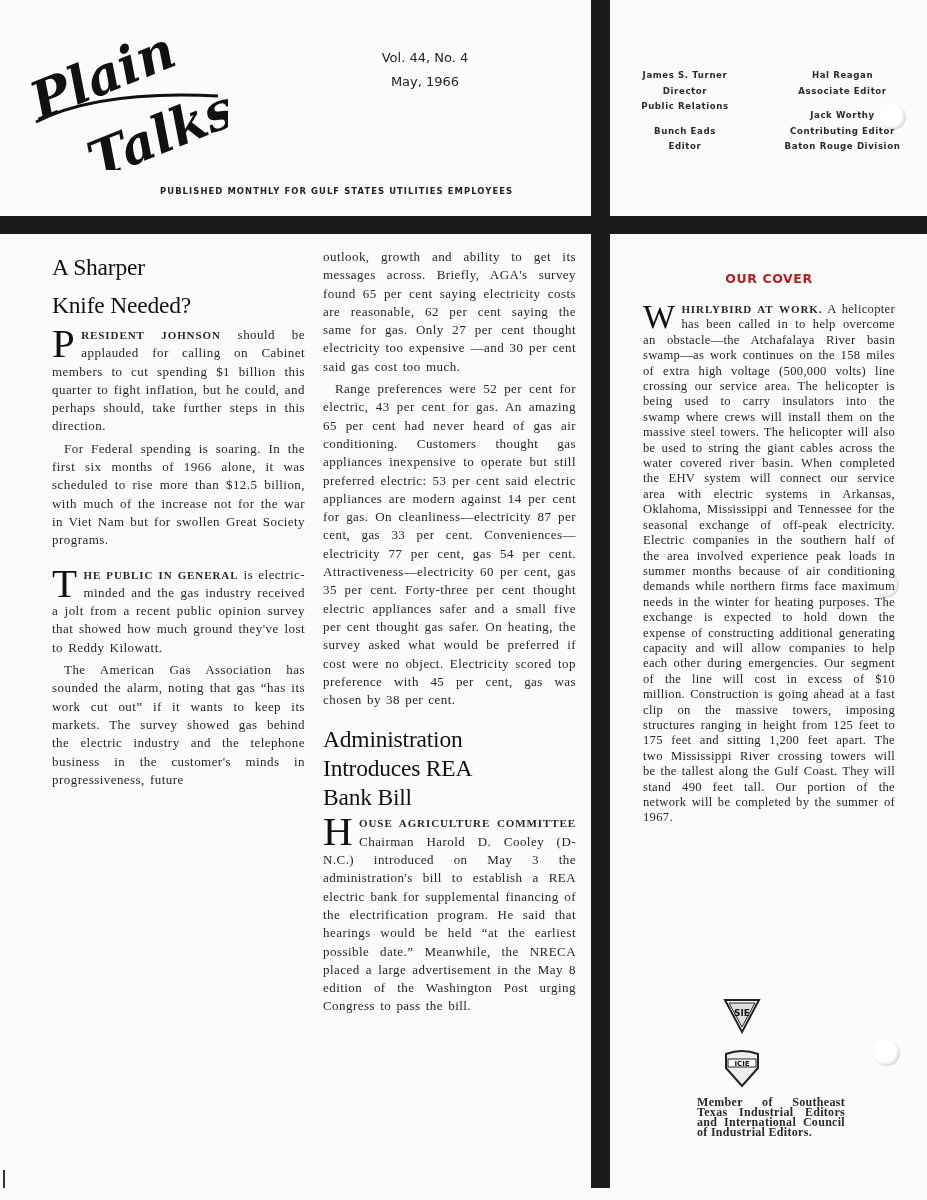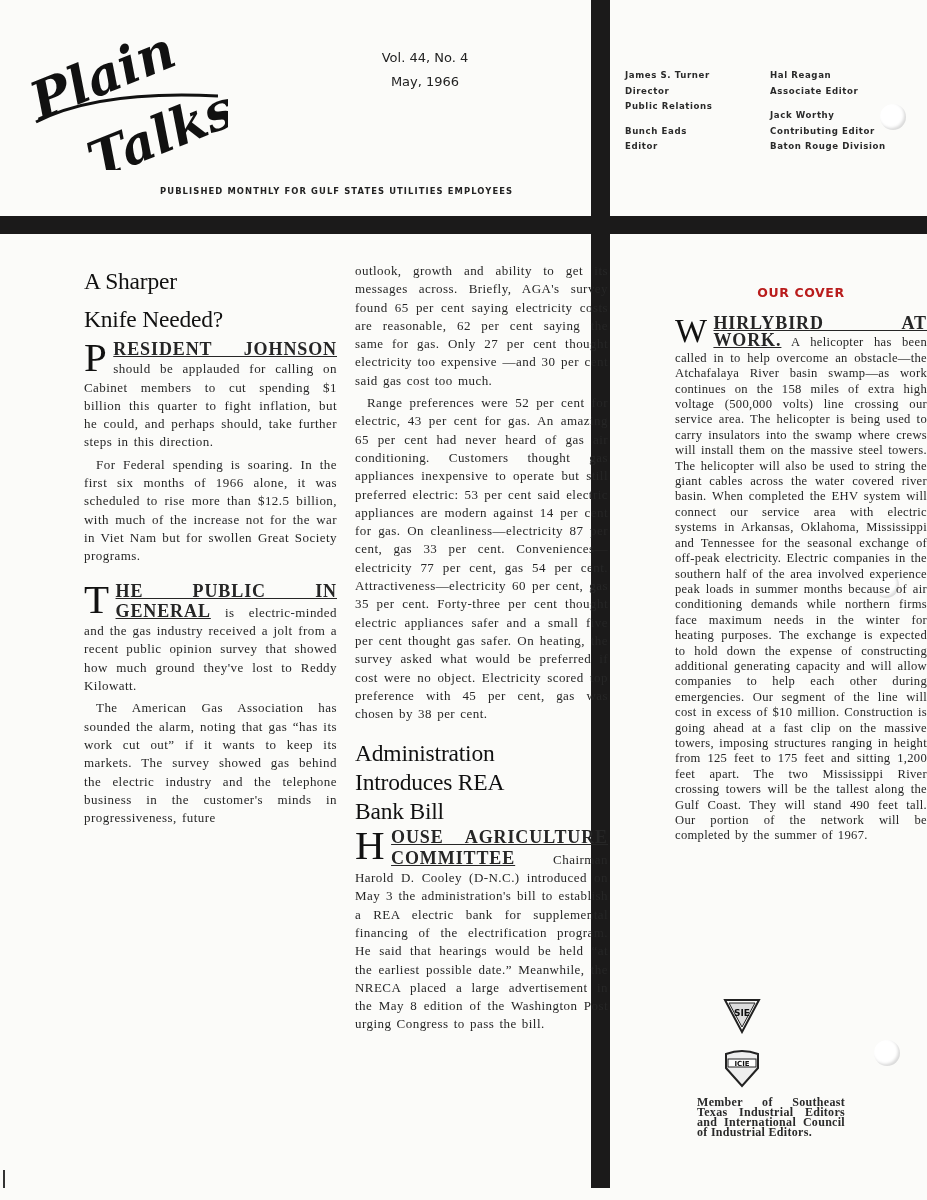--- a/index.html
+++ b/index.html
@@ -13,39 +13,39 @@
   .edge-mark { position: absolute; left: 3px; top: 1170px; width: 2px; height: 18px; background: #333; }
 
   
   .logo { position: absolute; left: 28px; top: 30px; width: 200px; height: 140px; }
   .logo svg { width: 100%; height: 100%; }
   .vol { position: absolute; left: 340px; top: 46px; width: 170px; text-align: center;
          font-family: "DejaVu Sans", sans-serif; font-size: 13px; line-height: 24px; color: #222; }
   .published { position: absolute; left: 160px; top: 186px; font-family: "DejaVu Sans", sans-serif;
                font-size: 8.4px; font-weight: bold; letter-spacing: 1.1px; color: #222; }
   .staff { position: absolute; top: 68px; font-family: "DejaVu Sans", sans-serif; font-size: 8.6px;
-           font-weight: bold; letter-spacing: 0.6px; line-height: 15.5px; text-align: left; color: #2a2a2a; }
+           font-weight: bold; letter-spacing: 0.6px; line-height: 15.5px; text-align: center; color: #2a2a2a; }
   .staff-left { left: 625px; width: 120px; }
   .staff-right { left: 770px; width: 145px; }
   .staff .gap { height: 9px; }
 
   
-  .col { position: absolute; top: 262px; margin-left: 32px; }
+  .col { position: absolute; top: 248px; }
   .col1 { left: 52px; width: 253px; }
   .col2 { left: 323px; width: 253px; }
   .col3 { left: 643px; width: 252px; }
   h2 { font-family: "Liberation Serif", serif; font-weight: normal; font-size: 23.5px; line-height: 29px;
        margin: 0 0 2px 0; color: #111; letter-spacing: -0.2px; }
   .h2-a { line-height: 38px; margin-top: 0; }
   p { margin: 0; font-family: "Liberation Serif", serif; font-size: 13px; line-height: 18.3px;
       text-align: justify; letter-spacing: 0.45px; word-spacing: 1.5px; color: #262626; }
   p.indent { text-indent: 12px; margin-top: 4px; }
   .dropcap { float: left; font-family: "Liberation Serif", serif; font-size: 41px; line-height: 31px;
              margin: 2px 6px 0 0; color: #111; }
-  .lead { font-weight: bold; letter-spacing: 0.9px; font-size: 18px; text-decoration: underline; }
+  .lead { font-weight: bold; letter-spacing: 0.9px; font-size: 11px; }
   .sec { margin-top: 16px; }
 
   .cover-title { text-align: center; font-family: "DejaVu Sans", sans-serif; font-weight: bold;
                  font-size: 12.5px; letter-spacing: 0.6px; margin: 23px 0 16px 0; color: #b91c1c; }
   .col3 p { font-size: 12.6px; line-height: 15.4px; letter-spacing: 0.3px; }
   .col3 .dropcap { font-size: 34px; line-height: 26px; margin-top: 2px; }
 
   .emblems { position: absolute; left: 722px; top: 994px; display: flex; gap: 14px; flex-direction: column; }
   .emblems svg { width: 40px; height: 40px; }
   .member { position: absolute; left: 697px; top: 1057px; width: 148px; font-family: "Liberation Serif", serif;

